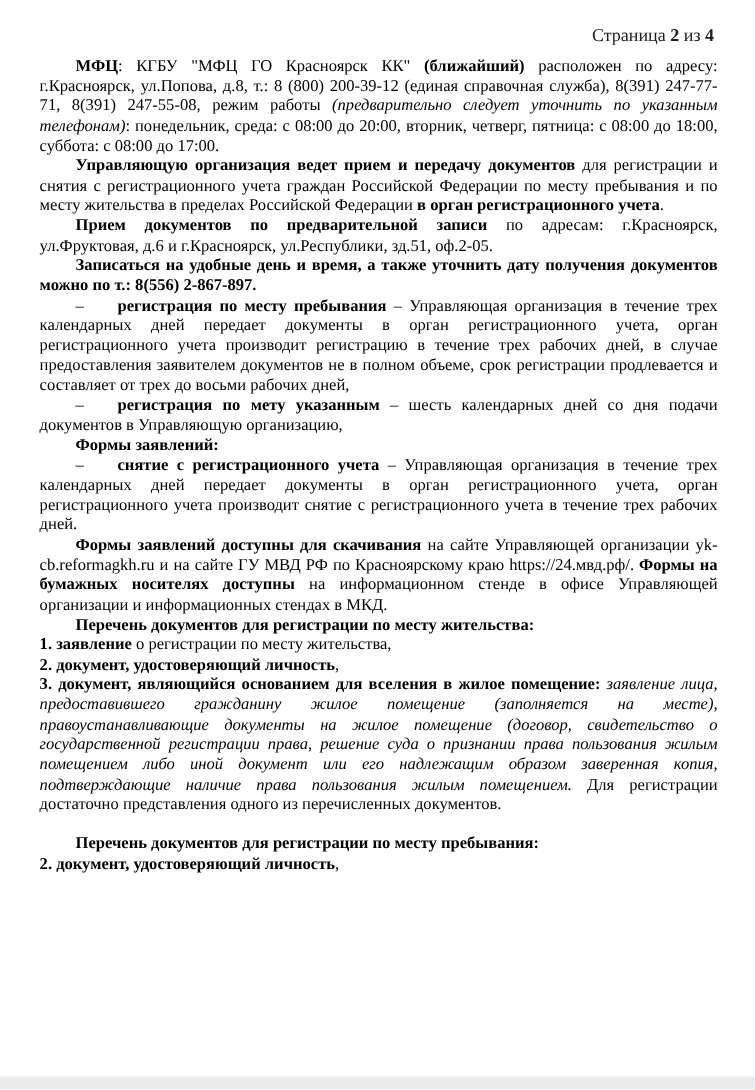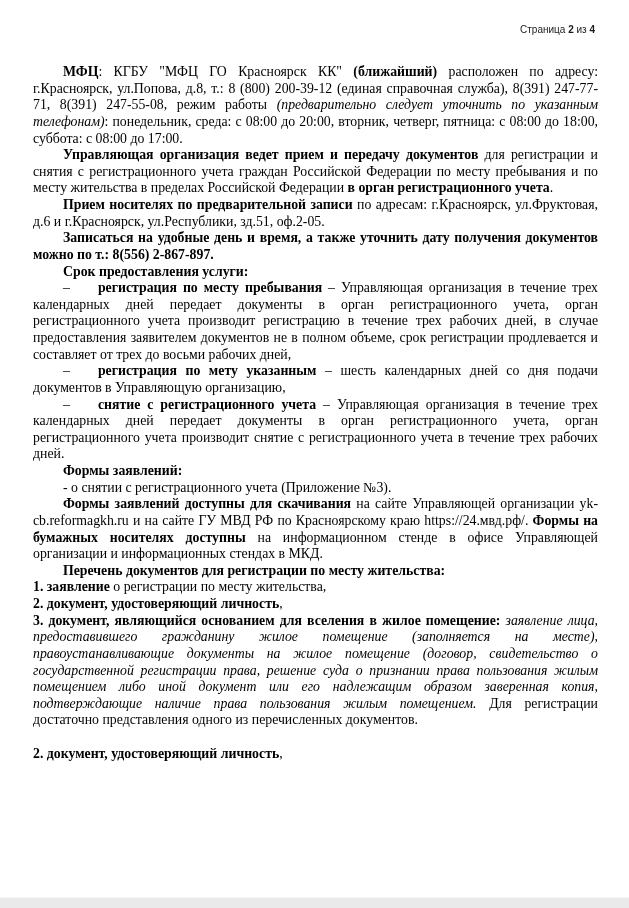--- a/index.html
+++ b/index.html
@@ -17,26 +17,26 @@
     color: #000000;
   }
   .content {
     position: absolute;
     left: 33px;
     top: 22px;
     width: 565px;
   }
   .page-header {
     text-align: right;
-    font-family: Liberation Sans, sans-serif;
-    font-size: 10px;
+    font-family: Liberation Serif, serif;
+    font-size: 15px;
     line-height: 16px;
     color: #1b1b1b;
     padding-right: 3px;
-    margin-bottom: 26px;
+    margin-bottom: 9px;
   }
   .doc-body {
     font-size: 13.8px;
     line-height: 16.62px;
     text-align: justify;
   }
   .p { margin: 0; }
   .p.indent { text-indent: 30px; }
   .p.gap { height: 16.62px; }
   .run-b { font-weight: bold; }
@@ -53,32 +53,31 @@
   }
 </style>
 </head>
 <body>
 
 <div class="page">
   <div class="content">
     <div class="page-header" id="page-header"><span class="run-r">Страница </span><span class="run-b">2</span><span class="run-r"> из </span><span class="run-b">4</span></div>
     <div class="doc-body" id="doc-body">
         <p class="p indent"><span class="run-b">МФЦ</span><span class="run-r">: КГБУ "МФЦ ГО Красноярск КК" </span><span class="run-b">(ближайший)</span><span class="run-r"> расположен по адресу: г.Красноярск, ул.Попова, д.8, т.: 8 (800) 200-39-12 (единая справочная служба), 8(391) 247-77-71, 8(391) 247-55-08, режим работы </span><span class="run-i">(предварительно следует уточнить по указанным телефонам)</span><span class="run-r">: понедельник, среда: с 08:00 до 20:00, вторник, четверг, пятница: с 08:00 до 18:00, суббота: с 08:00 до 17:00.</span></p>
-        <p class="p indent"><span class="run-b">Управляющая организация ведет прием и передачу документов</span><span class="run-r"> для регистрации и снятия с регистрационного учета граждан Российской Федерации по месту пребывания и по месту жительства в пределах Российской Федерации </span><span class="run-b">в орган регистрационного учета</span><span class="run-r">.</span></p>
-        <p class="p indent"><span class="run-b">Прием носителях по предварительной записи</span><span class="run-r"> по адресам: г.Красноярск, ул.Фруктовая, д.6 и г.Красноярск, ул.Республики, зд.51, оф.2-05.</span></p>
+        <p class="p indent"><span class="run-b">Управляющую организация ведет прием и передачу документов</span><span class="run-r"> для регистрации и снятия с регистрационного учета граждан Российской Федерации по месту пребывания и по месту жительства в пределах Российской Федерации </span><span class="run-b">в орган регистрационного учета</span><span class="run-r">.</span></p>
+        <p class="p indent"><span class="run-b">Прием документов по предварительной записи</span><span class="run-r"> по адресам: г.Красноярск, ул.Фруктовая, д.6 и г.Красноярск, ул.Республики, зд.51, оф.2-05.</span></p>
         <p class="p indent"><span class="run-b">Записаться на удобные день и время, а также уточнить дату получения документов можно по т.: 8(556) 2-867-897.</span></p>
-        <p class="p indent"><span class="run-b">Срок предоставления услуги:</span></p>
         <p class="p indent"><span class="run-r">–</span><span class="run-tab"></span><span class="run-b">регистрация по месту пребывания</span><span class="run-r"> – Управляющая организация в течение трех календарных дней передает документы в орган регистрационного учета, орган регистрационного учета производит регистрацию в течение трех рабочих дней, в случае предоставления заявителем документов не в полном объеме, срок регистрации продлевается и составляет от трех до восьми рабочих дней,</span></p>
         <p class="p indent"><span class="run-r">–</span><span class="run-tab"></span><span class="run-b">регистрация по мету указанным</span><span class="run-r"> – шесть календарных дней со дня подачи документов в Управляющую организацию,</span></p>
+        <p class="p indent"><span class="run-b">Формы заявлений:</span></p>
         <p class="p indent"><span class="run-r">–</span><span class="run-tab"></span><span class="run-b">снятие с регистрационного учета</span><span class="run-r"> – Управляющая организация в течение трех календарных дней передает документы в орган регистрационного учета, орган регистрационного учета производит снятие с регистрационного учета в течение трех рабочих дней.</span></p>
-        <p class="p indent"><span class="run-b">Формы заявлений:</span></p>
-        <p class="p indent"><span class="run-r">- о снятии с регистрационного учета (Приложение №3).</span></p>
         <p class="p indent"><span class="run-b">Формы заявлений доступны для скачивания</span><span class="run-r"> на сайте Управляющей организации yk-cb.reformagkh.ru и на сайте ГУ МВД РФ по Красноярскому краю https://24.мвд.рф/. </span><span class="run-b">Формы на бумажных носителях доступны</span><span class="run-r"> на информационном стенде в офисе Управляющей организации и информационных стендах в МКД.</span></p>
         <p class="p indent"><span class="run-b">Перечень документов для регистрации по месту жительства:</span></p>
         <p class="p"><span class="run-b">1. заявление</span><span class="run-r"> о регистрации по месту жительства,</span></p>
         <p class="p"><span class="run-b">2. документ, удостоверяющий личность</span><span class="run-r">,</span></p>
         <p class="p"><span class="run-b">3. документ, являющийся основанием для вселения в жилое помещение:</span><span class="run-i"> заявление лица, предоставившего гражданину жилое помещение (заполняется на месте), правоустанавливающие документы на жилое помещение (договор, свидетельство о государственной регистрации права, решение суда о признании права пользования жилым помещением либо иной документ или его надлежащим образом заверенная копия, подтверждающие наличие права пользования жилым помещением.</span><span class="run-r"> Для регистрации достаточно представления одного из перечисленных документов.</span></p>
         <p class="p gap"></p>
+        <p class="p indent"><span class="run-b">Перечень документов для регистрации по месту пребывания:</span></p>
         <p class="p"><span class="run-b">2. документ, удостоверяющий личность</span><span class="run-r">,</span></p>
       </div>
   </div>
   <div class="page-edge"></div>
 </div>
 
 </body></html>

